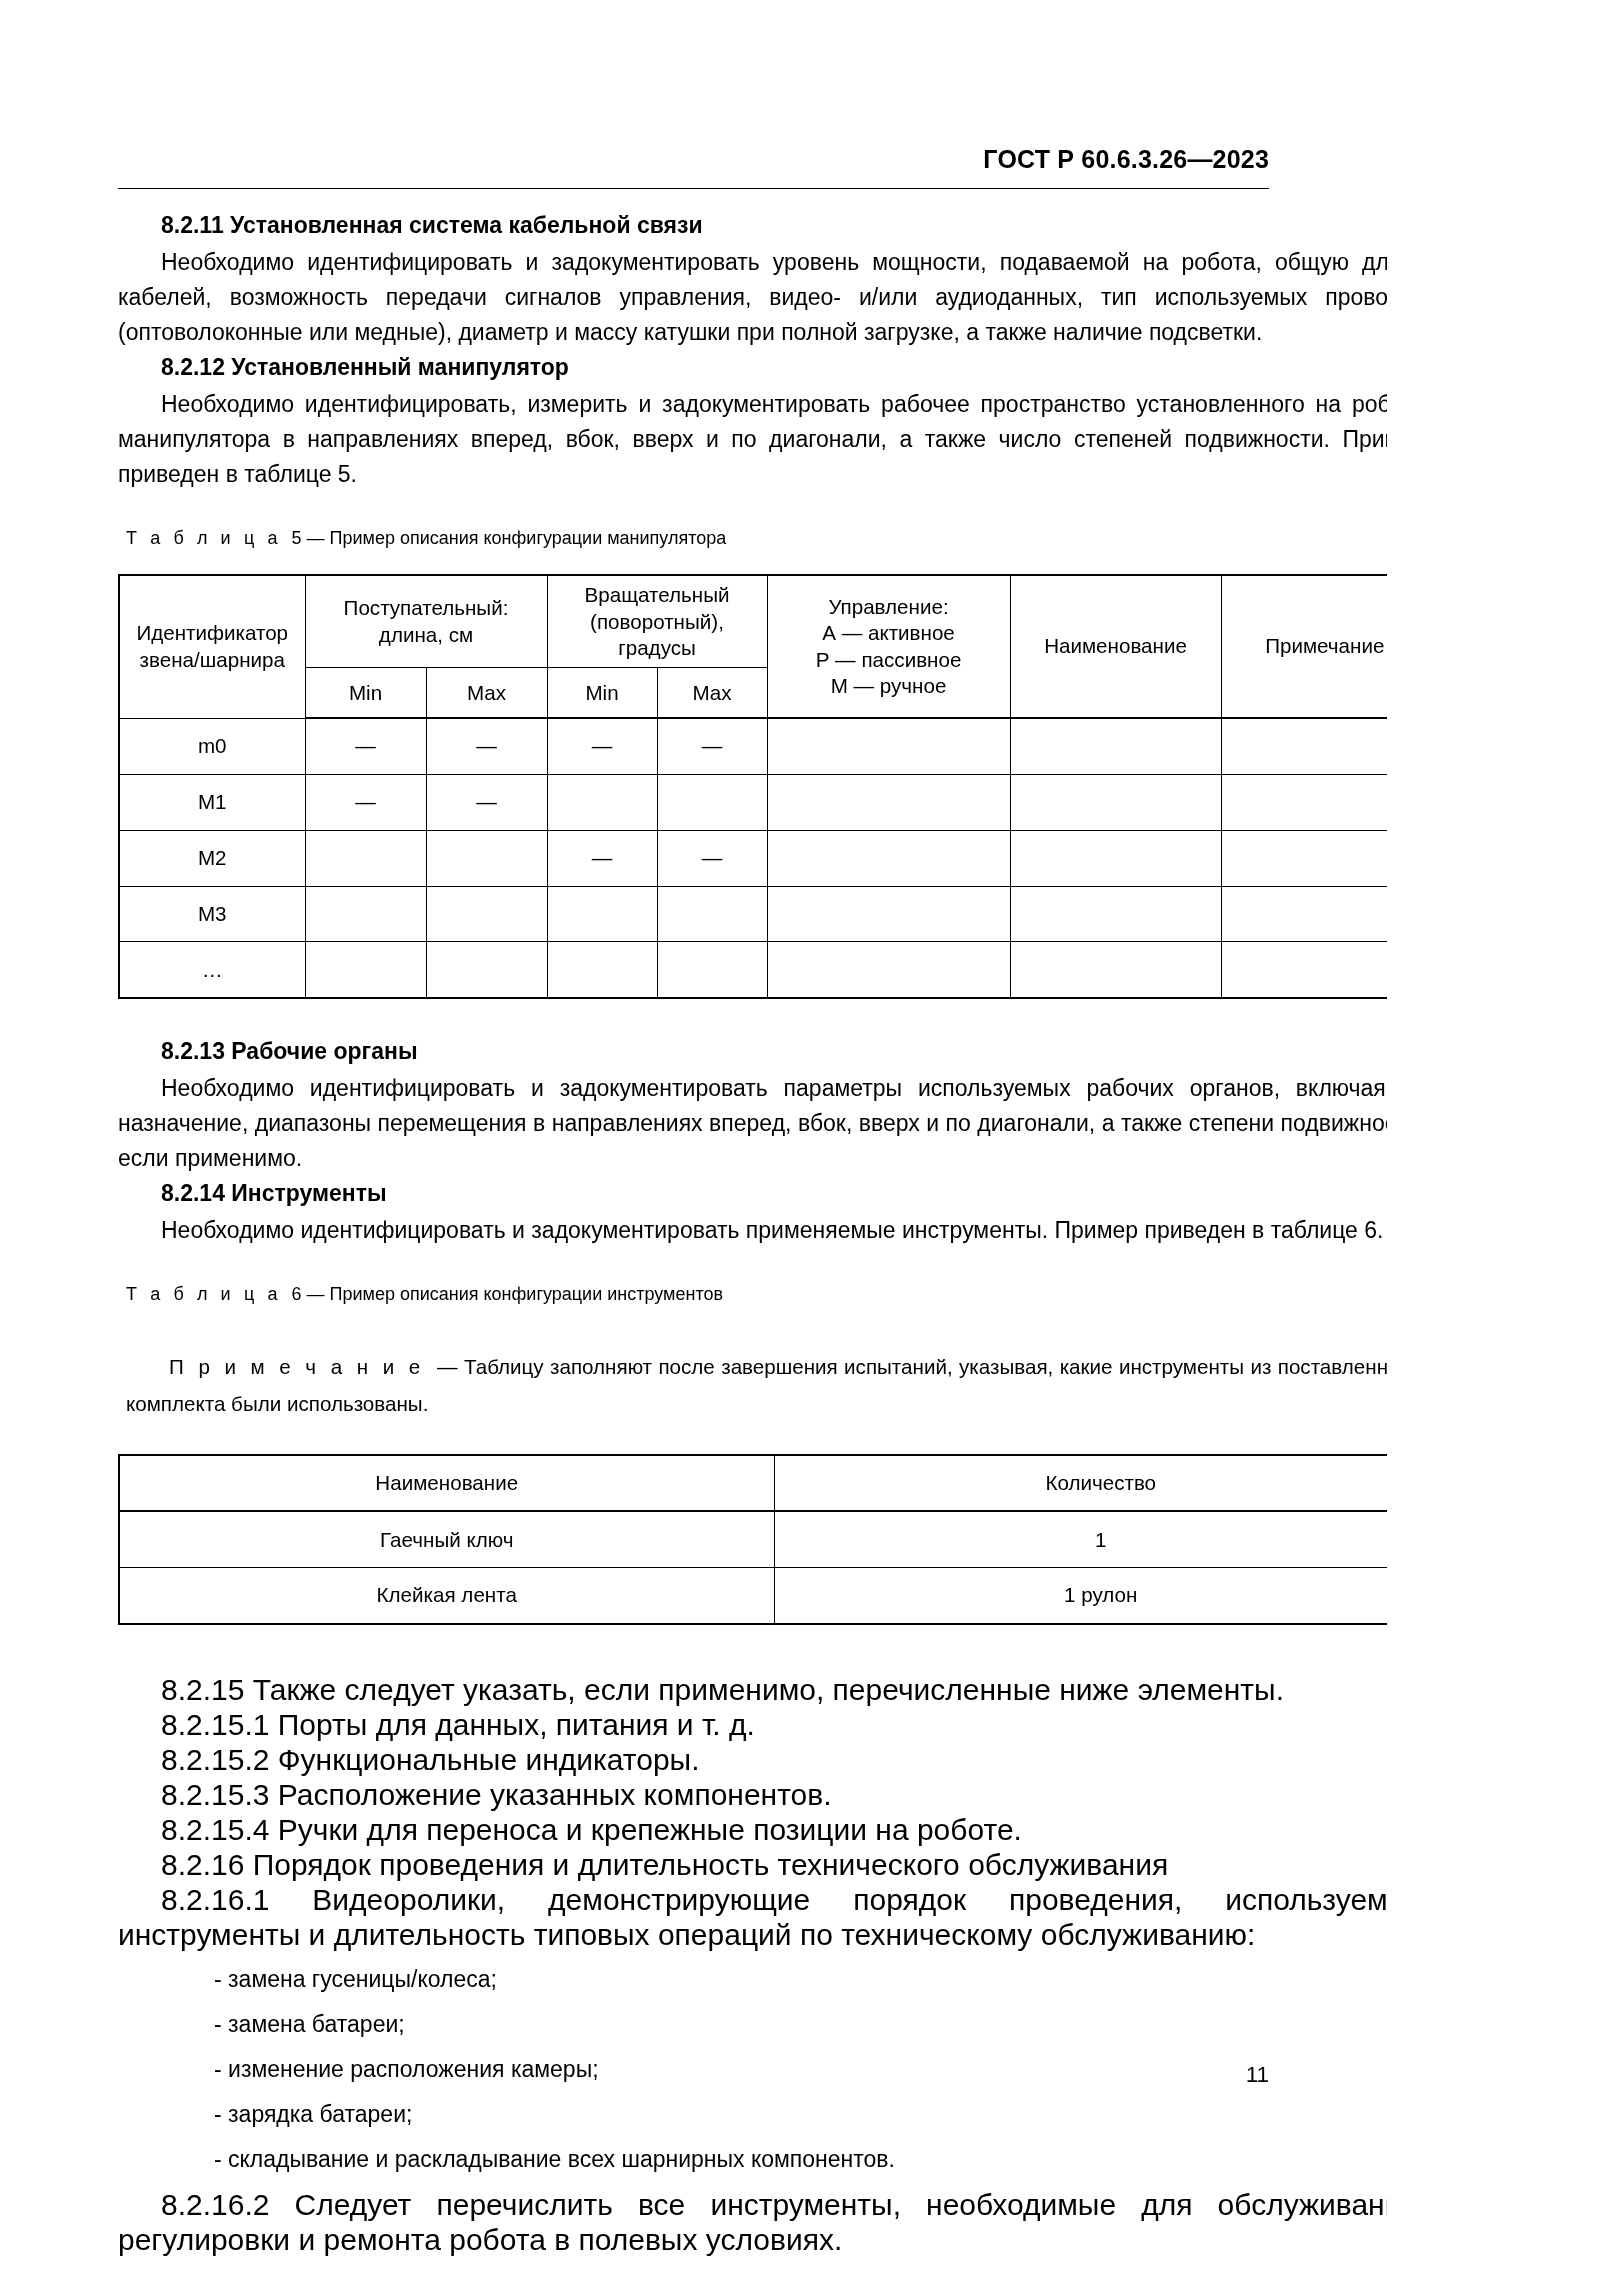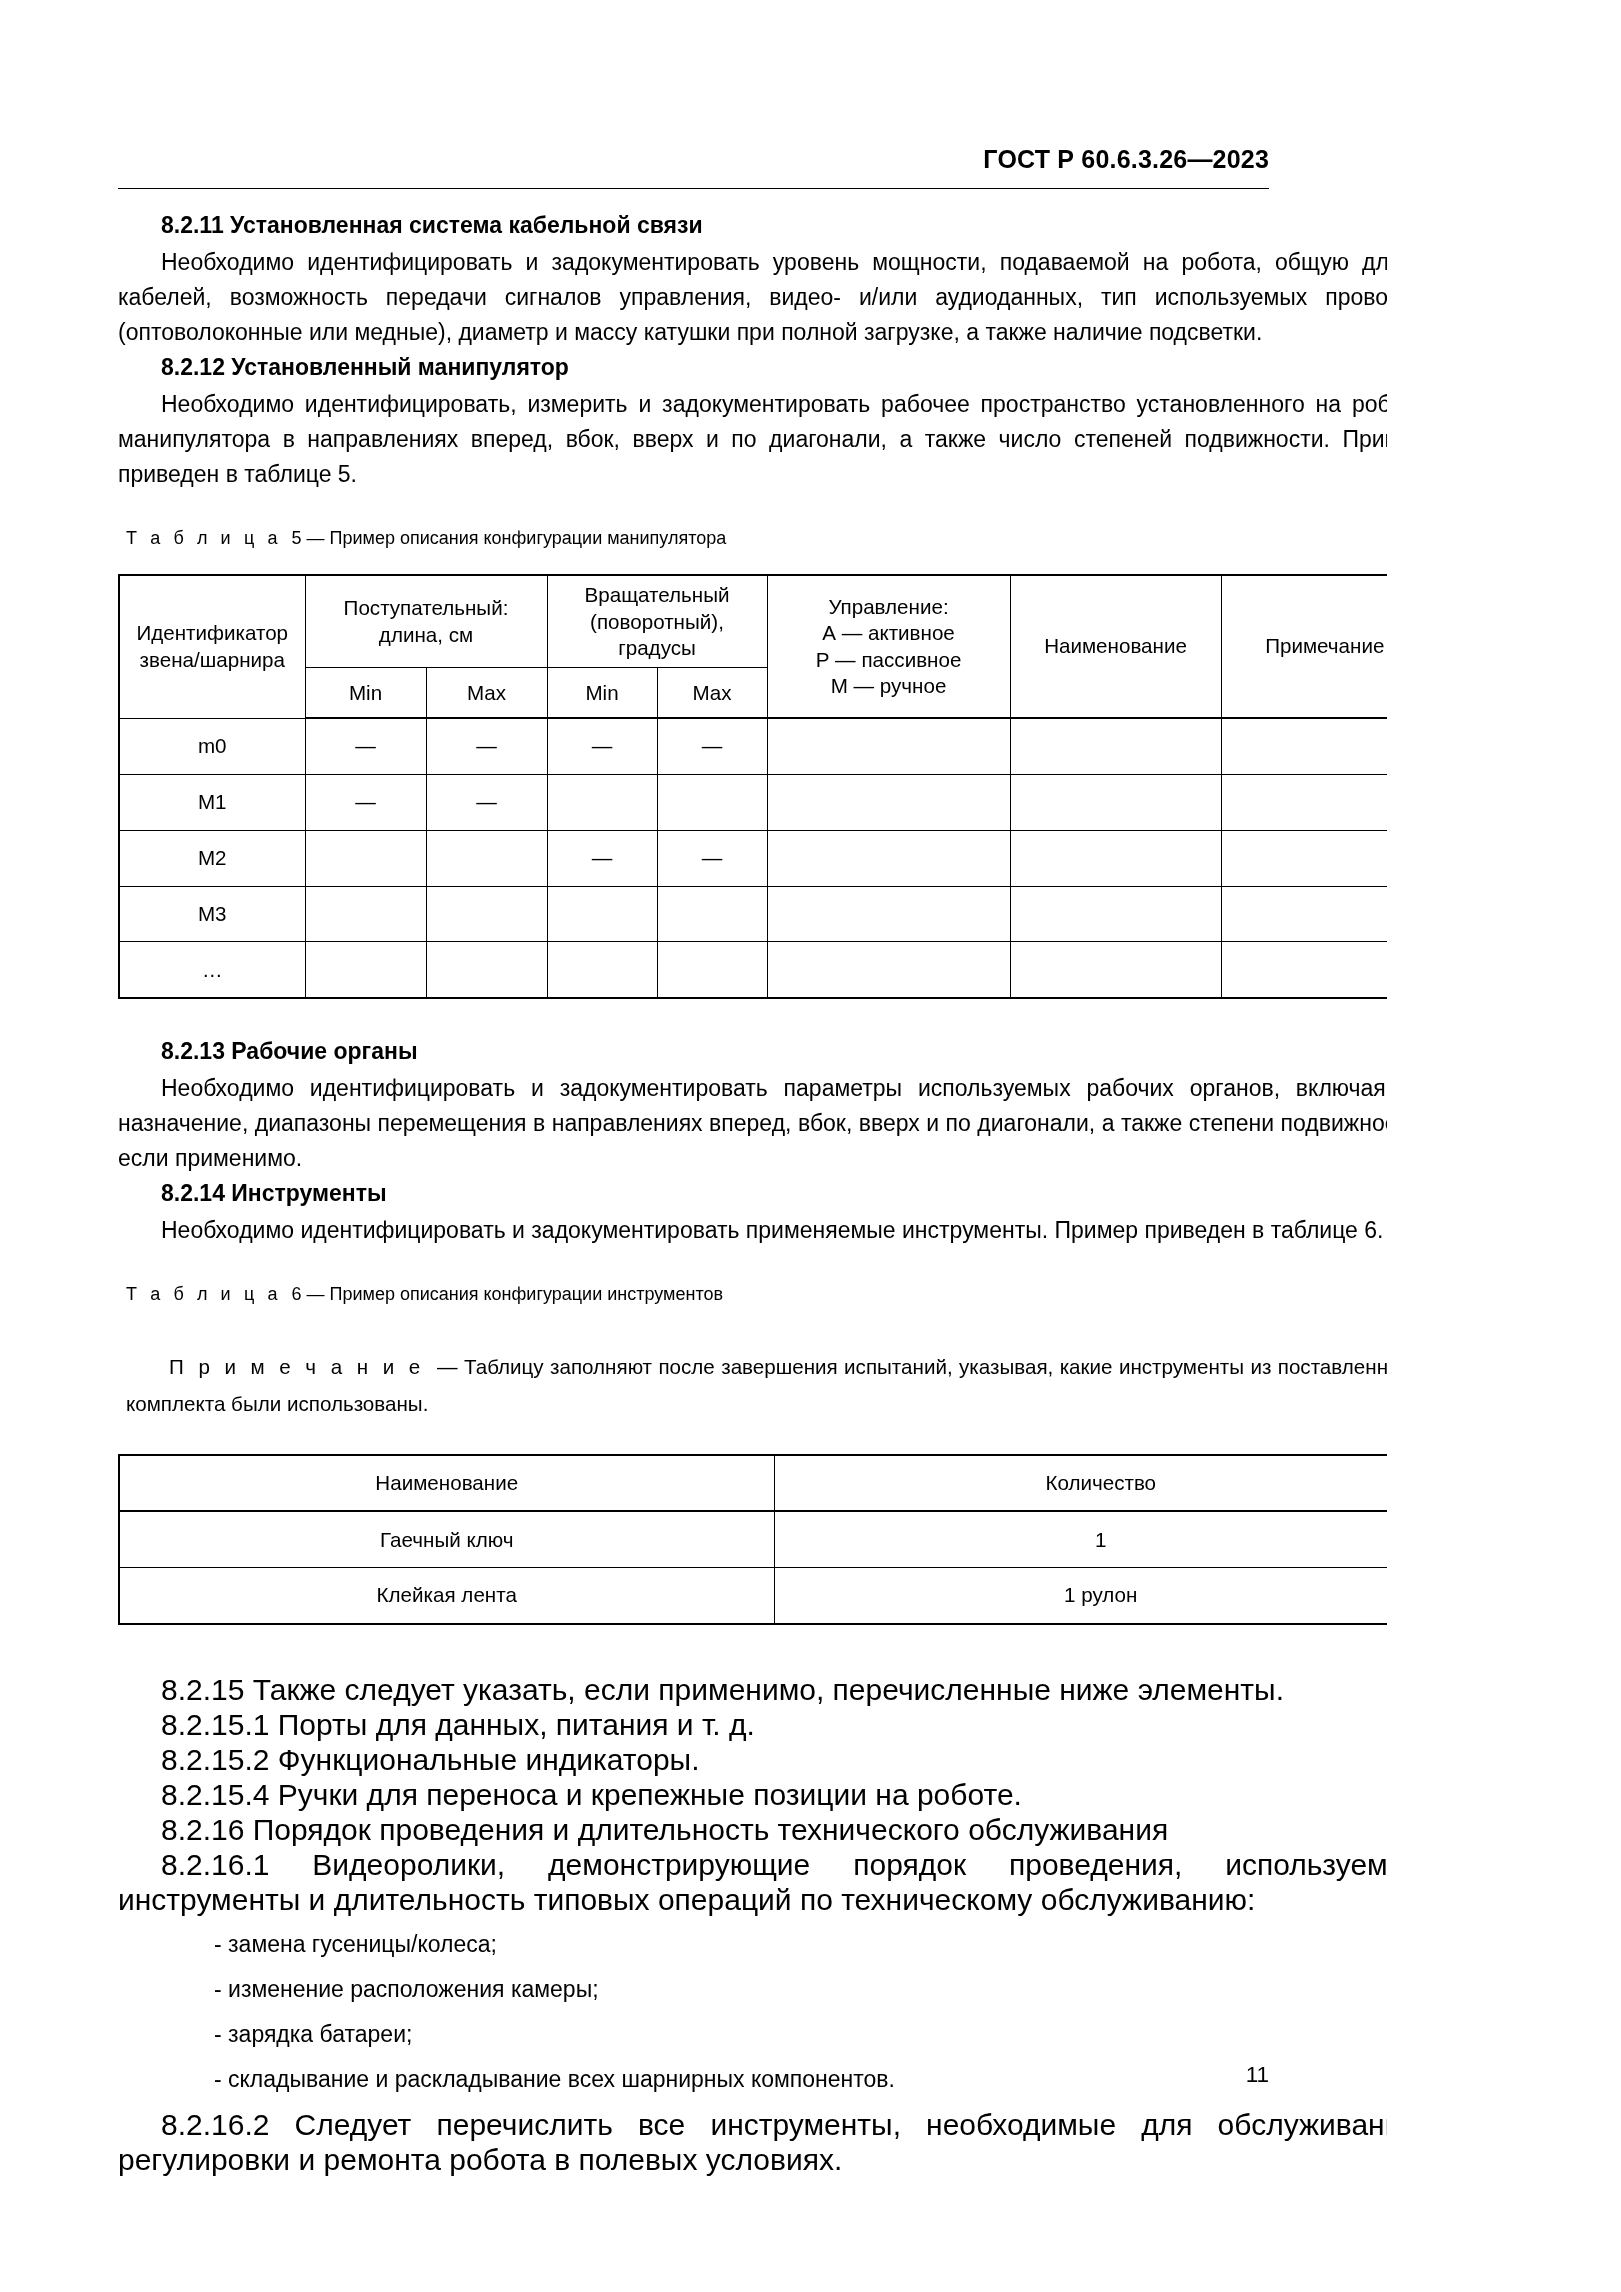--- a/index.html
+++ b/index.html
@@ -306,25 +306,27 @@
           <td class="outer-right outer-bot">1 рулон</td>
         </tr>
       </tbody>
     </table>
 
     <div class="gap-xl"></div>
 
     <p class="clause">8.2.15 Также следует указать, если применимо, перечисленные ниже элементы.</p>
     <p class="clause">8.2.15.1 Порты для данных, питания и т. д.</p>
     <p class="clause">8.2.15.2 Функциональные индикаторы.</p>
+    <p class="clause">8.2.15.3 Расположение указанных компонентов.</p>
     <p class="clause">8.2.15.4 Ручки для переноса и крепежные позиции на роботе.</p>
     <p class="clause">8.2.16 Порядок проведения и длительность технического обслуживания</p>
     <p class="clause">8.2.16.1 Видеоролики, демонстрирующие порядок проведения, используемые инструменты и длительность типовых операций по техническому обслуживанию:</p>
 
     <p class="dash-item">-  замена гусеницы/колеса;</p>
+    <p class="dash-item">-  замена батареи;</p>
     <p class="dash-item">-  изменение расположения камеры;</p>
     <p class="dash-item">-  зарядка батареи;</p>
     <p class="dash-item">-  складывание и раскладывание всех шарнирных компонентов.</p>
 
     <p class="clause">8.2.16.2 Следует перечислить все инструменты, необходимые для обслуживания, регулировки и ремонта робота в полевых условиях.</p>
 
   </div>
 
   <div class="folio">11</div>
 

